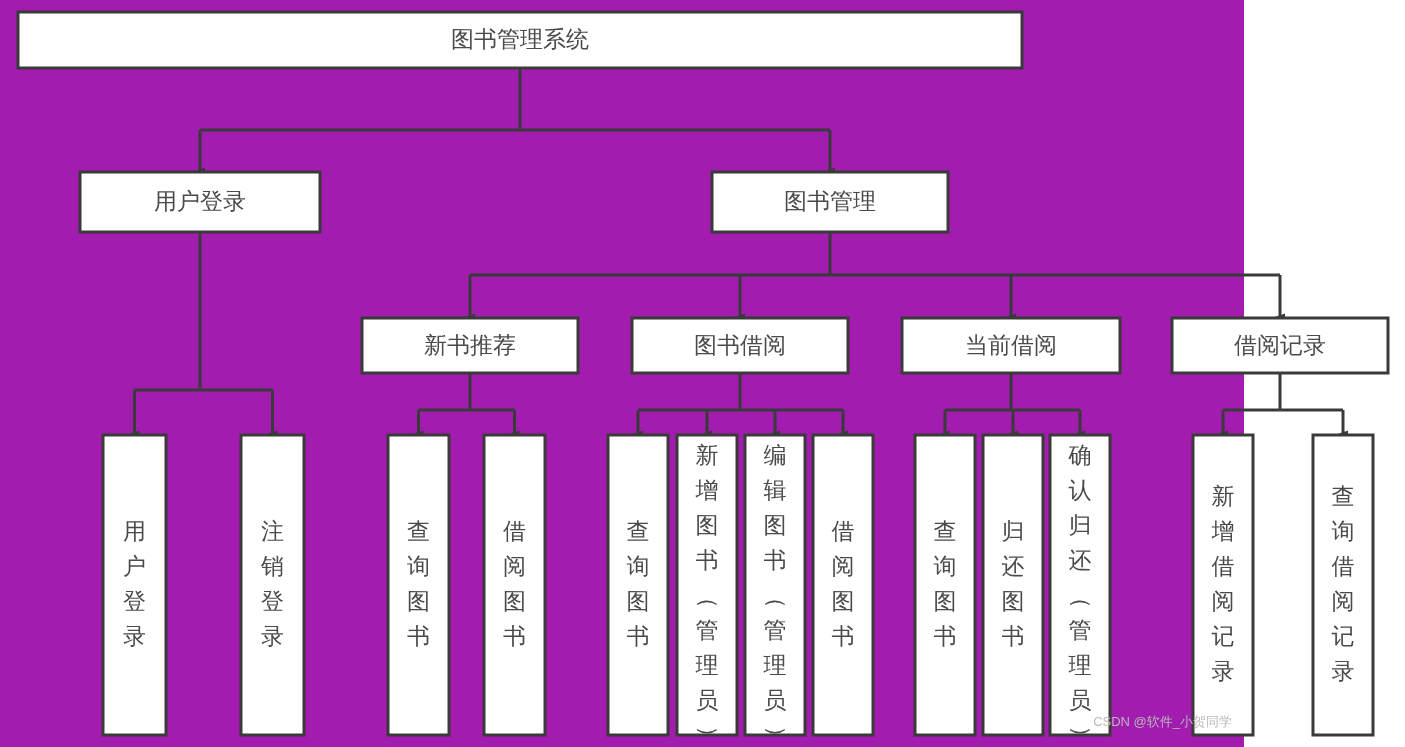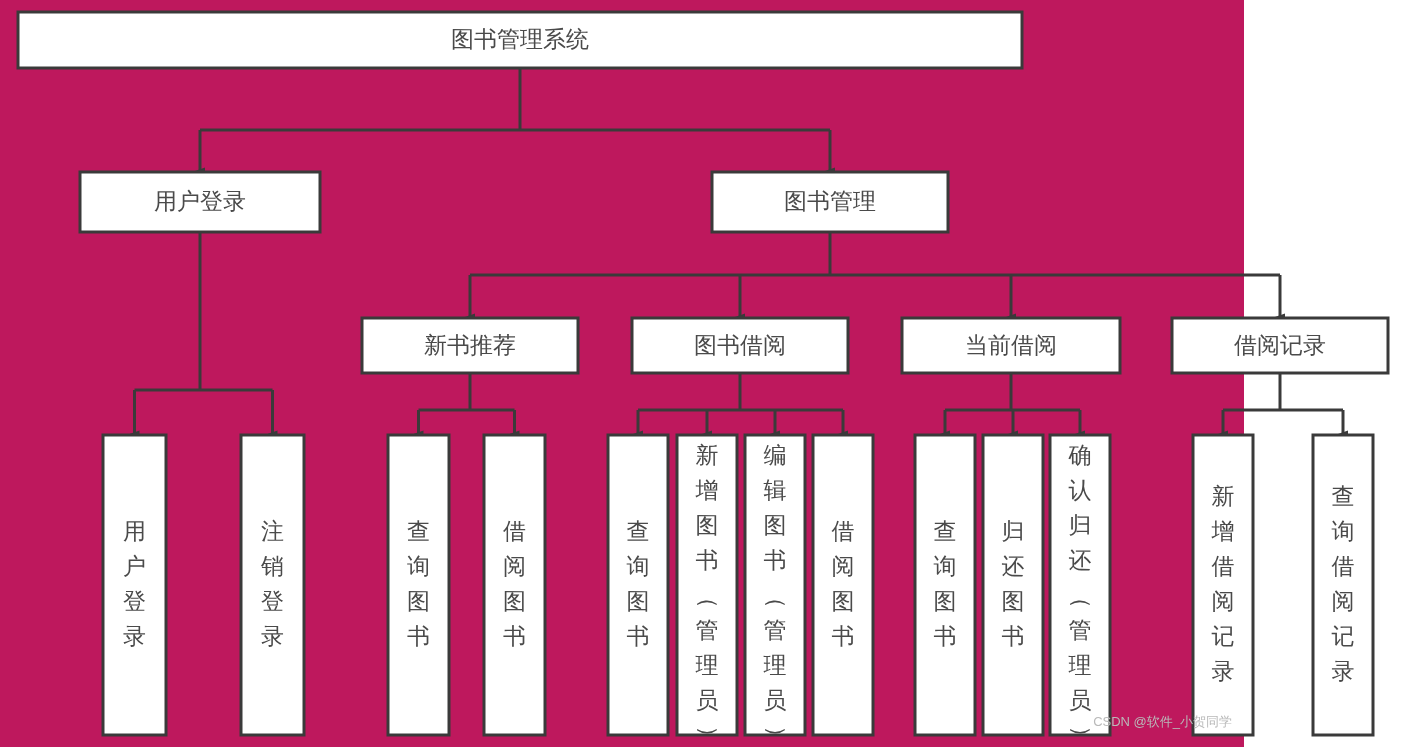--- a/index.html
+++ b/index.html
@@ -11,21 +11,21 @@
   body {
     width: 1405px;
     height: 747px;
     font-family: "Liberation Sans", "DejaVu Sans", sans-serif;
     overflow: hidden;
   }
   #diagram-root {
     position: relative;
     width: 1244px;
     height: 747px;
-    background: #be185d;
+    background: #a21caf;
   }
   svg#flowchart {
     position: absolute;
     left: 0;
     top: 0;
     width: 1405px;
     height: 747px;
     display: block;
   }
   .node-box {

